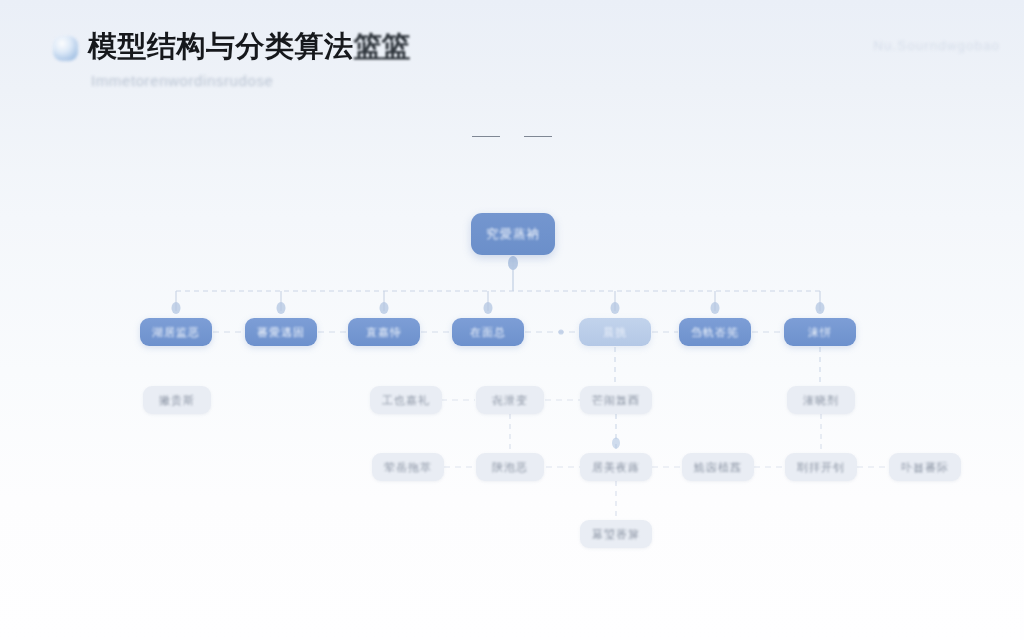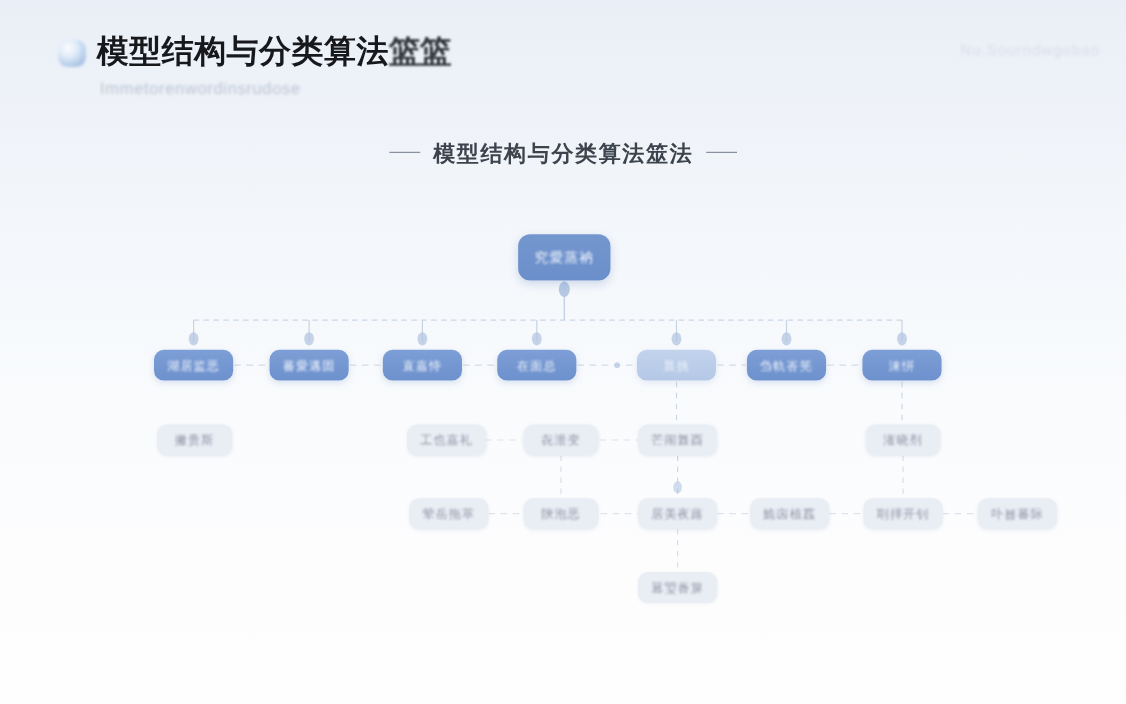--- a/index.html
+++ b/index.html
@@ -118,21 +118,21 @@
 <body>
 
 <div class="header">
   <div class="brand-icon"></div>
   <div class="brand-title"><span>模型结构与分类算法</span><span class="tail">篮篮</span></div>
   <div class="brand-sub">Immetorenwordinsrudose</div>
   <div class="header-right">Nu.Sourndwgobao</div>
 </div>
 
 <div class="section-title">
-  <span class="rule" title="—"></span><span class="st-text">模型结构与分类算法筮法</span><span class="rule" title="—"></span>
+  <span class="rule" title="—"></span><span class="rule" title="—"></span>
 </div>
 
 <div class="canvas">
 
   <svg class="wires" viewBox="0 0 1024 640">
     <g stroke="#c9d4e5" fill="none" stroke-width="1.1">
 
       <path d="M513 256 L513 291" stroke="#c2cfe3" stroke-width="1.2"></path>
 
       <path d="M176 291 L820 291" stroke-dasharray="5 4" stroke="#cbd6e6"></path>

